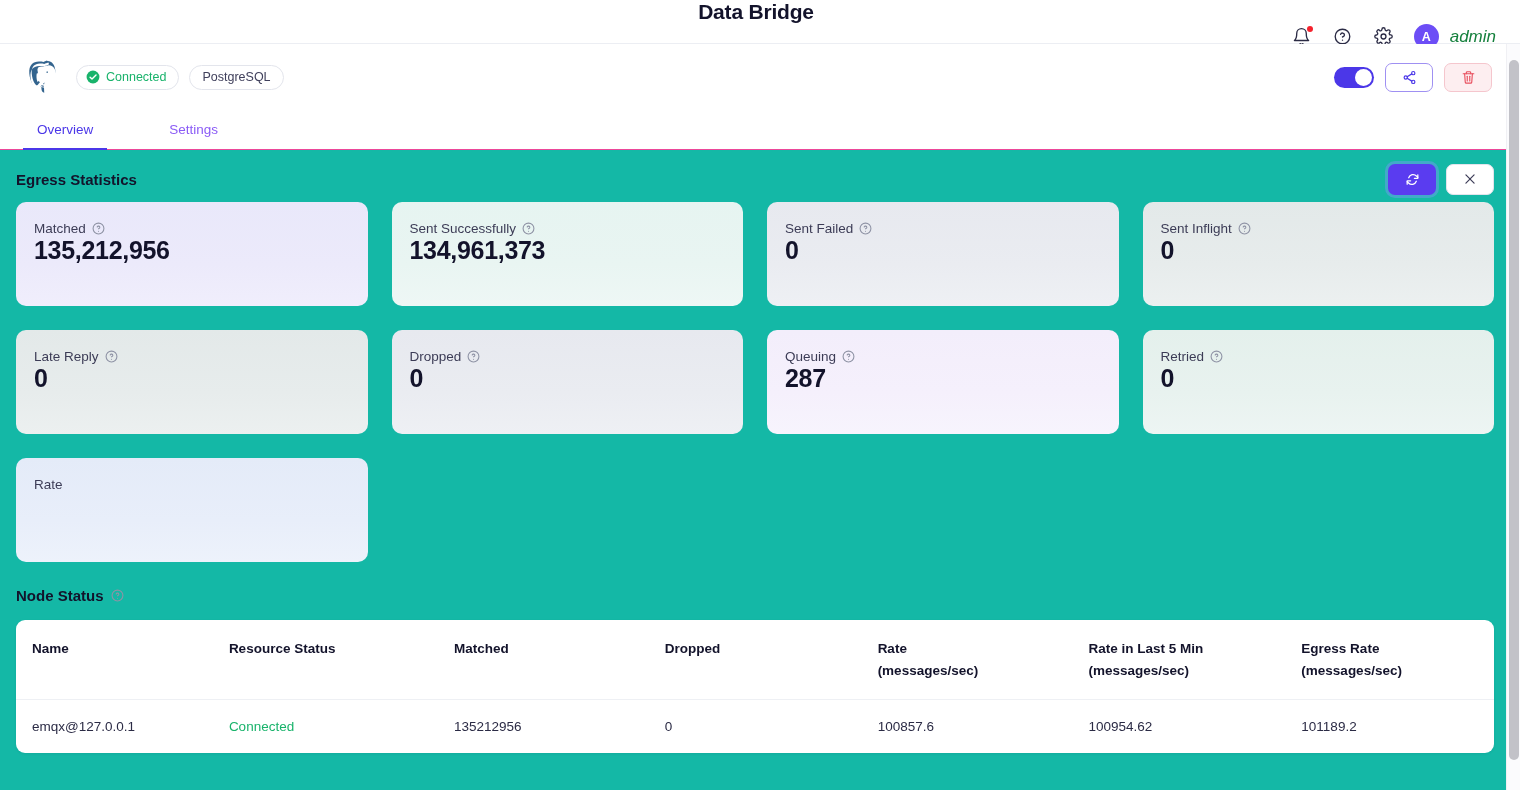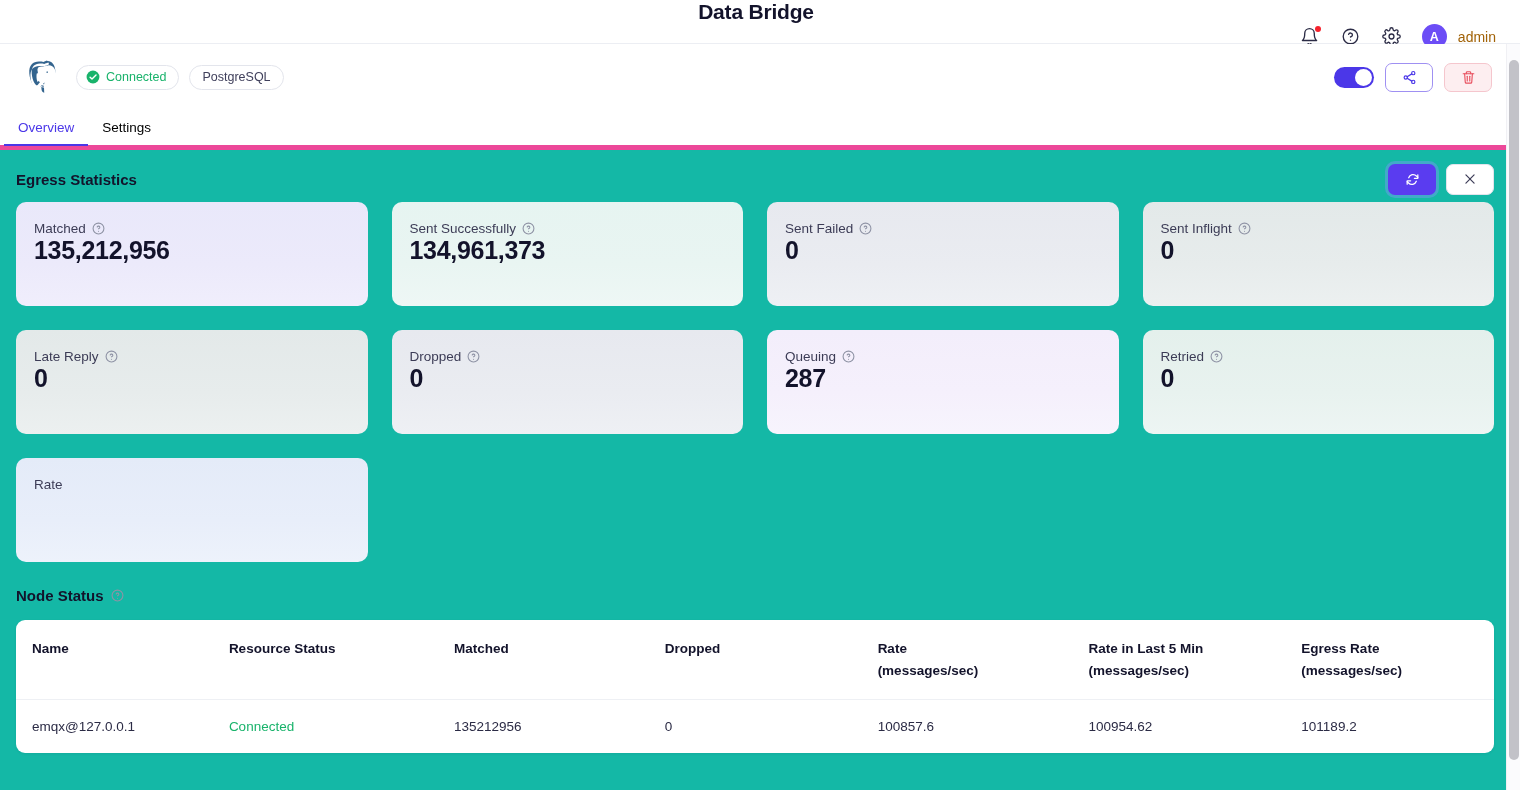--- a/index.html
+++ b/index.html
@@ -56,23 +56,24 @@
     width: 25px; height: 25px;
     border-radius: 50%;
     background: #6c4df6;
     color: #fff;
     font-size: 12.5px;
     font-weight: bold;
     display: flex; align-items: center; justify-content: center;
     letter-spacing: 0;
   }
   .username {
-    font-size: 14px;
-    color: #a16207;
+    font-size: 17px;
+    color: #15803d;
     margin-left: -8px;
+    font-style: italic;
   }
 
   
   .bridge-bar {
     height: 66px;
     display: flex; align-items: center;
     padding: 0 28px 0 24px;
     background: #ffffff;
     position: relative;
   }
@@ -118,29 +119,30 @@
     cursor: pointer;
     background: #fff;
   }
   .obtn.share { border: 1px solid #9f90f2; color: #4b37e8; }
   .obtn.danger { border: 1px solid #f5c6cd; background: #fdeef0; color: #e8505f; }
 
   
   .tabs {
     height: 40px;
     display: flex; align-items: stretch;
-    padding: 0 4px;
-    border-bottom: 5px solid #ec4899;
+    padding: 0 23px;
+    border-bottom: 1px solid #ec4899;
     background: #fff;
+    gap: 48px;
   }
   .tab {
     display: flex; align-items: center;
     padding: 0 14px;
     font-size: 13.5px;
-    color: #000000;
+    color: #8b5cf6;
     cursor: pointer;
     position: relative;
   }
   .tab.active { color: #4b37e8; }
   .tab.active::after {
     content: "";
     position: absolute;
     left: 0; right: 0; bottom: -1px;
     height: 2px;
     background: #4b37e8;

